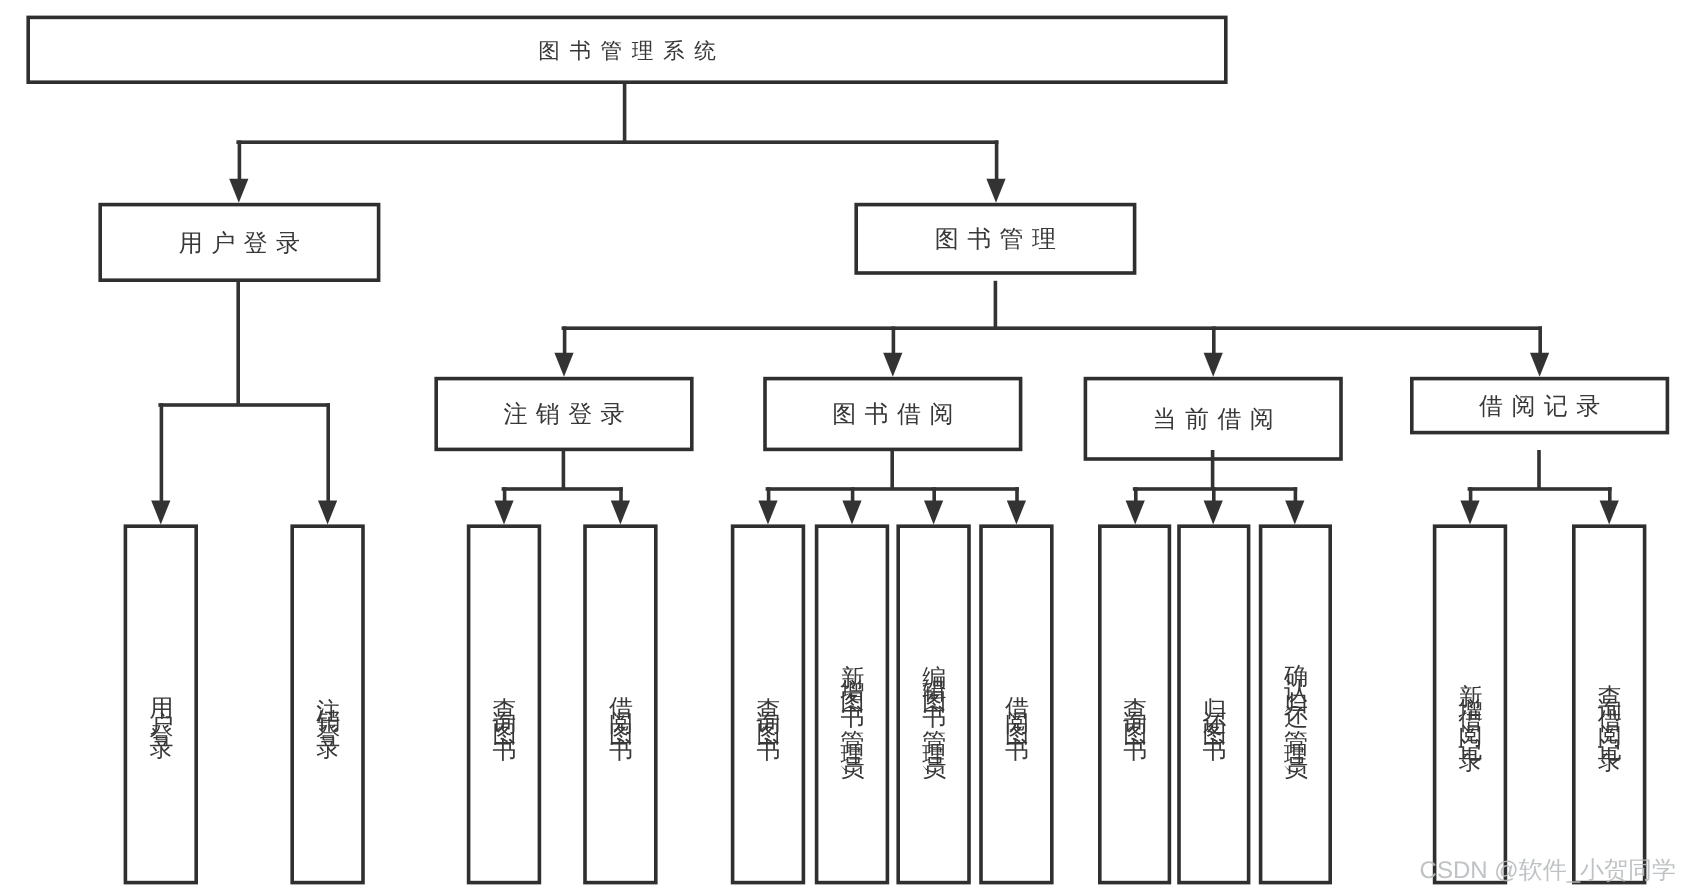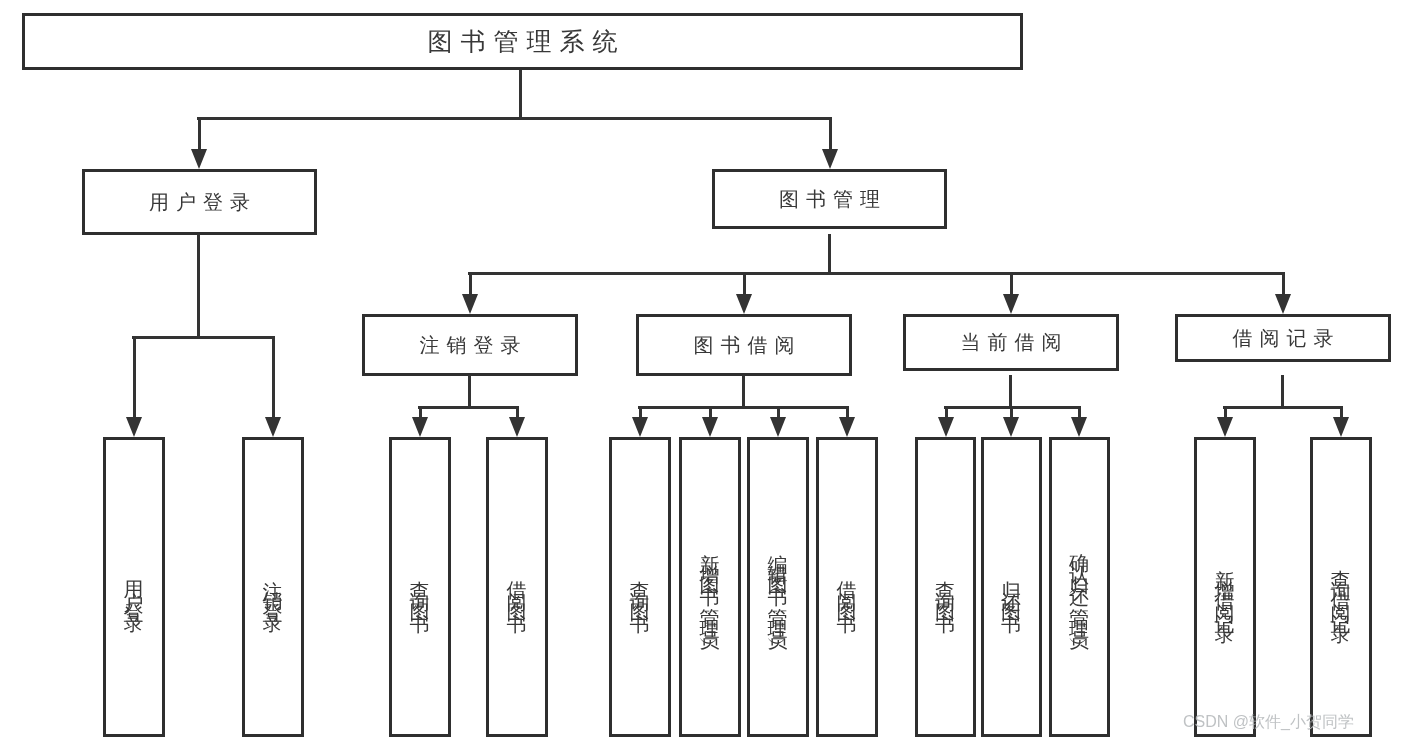--- a/index.html
+++ b/index.html
@@ -7,38 +7,38 @@
     width:1405px;height:747px;position:relative;background:#ffffff;
     font-family:"Liberation Sans",sans-serif;color:#333333;overflow:hidden;
   }
   .node{
     position:absolute;box-sizing:border-box;border:3px solid #2f2f2f;background:#ffffff;
     display:flex;align-items:center;justify-content:center;
   }
   .node.h span{
     font-size:20px;letter-spacing:7px;text-indent:7px;color:#383838;white-space:nowrap;
   }
-  .node.title span{font-size:25px;letter-spacing:8px;text-indent:8px;}
+  .node.title span{font-size:18px;letter-spacing:8px;text-indent:8px;}
   .node.v span{
     writing-mode:vertical-rl;text-orientation:mixed;
     font-size:20px;letter-spacing:11px;color:#383838;line-height:1;
   }
   .hl{position:absolute;height:3px;background:#333333;}
   .vl{position:absolute;width:3px;background:#333333;}
   .ar{position:absolute;width:16px;}
   .ar::before{
     content:"";position:absolute;left:6.5px;top:0;bottom:15px;width:3px;background:#333333;
   }
   .ar::after{
     content:"";position:absolute;left:0;bottom:0;width:0;height:0;
     border-left:8px solid transparent;border-right:8px solid transparent;border-top:20px solid #333333;
   }
   .watermark{
     position:absolute;left:1183px;top:712px;z-index:10;
-    font-size:16px;color:rgba(184,187,190,0.9);white-space:nowrap;
+    font-size:20px;color:rgba(184,187,190,0.9);white-space:nowrap;
   }
 </style>
 </head>
 <body>
 
 <div class="node h title" style="left:22px;top:13px;width:1001px;height:57px">
   <span>图书管理系统</span>
 </div>
 
 <div class="node h" style="left:82px;top:169px;width:235px;height:66px">
@@ -47,21 +47,21 @@
 <div class="node h" style="left:712px;top:169px;width:235px;height:60px">
   <span>图书管理</span>
 </div>
 
 <div class="node h" style="left:362px;top:314px;width:216px;height:62px">
   <span>注销登录</span>
 </div>
 <div class="node h" style="left:636px;top:314px;width:216px;height:62px">
   <span>图书借阅</span>
 </div>
-<div class="node h" style="left:903px;top:314px;width:216px;height:57px">
+<div class="node h" style="left:903px;top:314px;width:216px;height:70px">
   <span>当前借阅</span>
 </div>
 <div class="node h" style="left:1175px;top:314px;width:216px;height:48px">
   <span>借阅记录</span>
 </div>
 
 <div class="node v" style="left:103px;top:437px;width:62px;height:300px">
   <span>用户登录</span>
 </div>
 <div class="node v" style="left:242px;top:437px;width:62px;height:300px">

